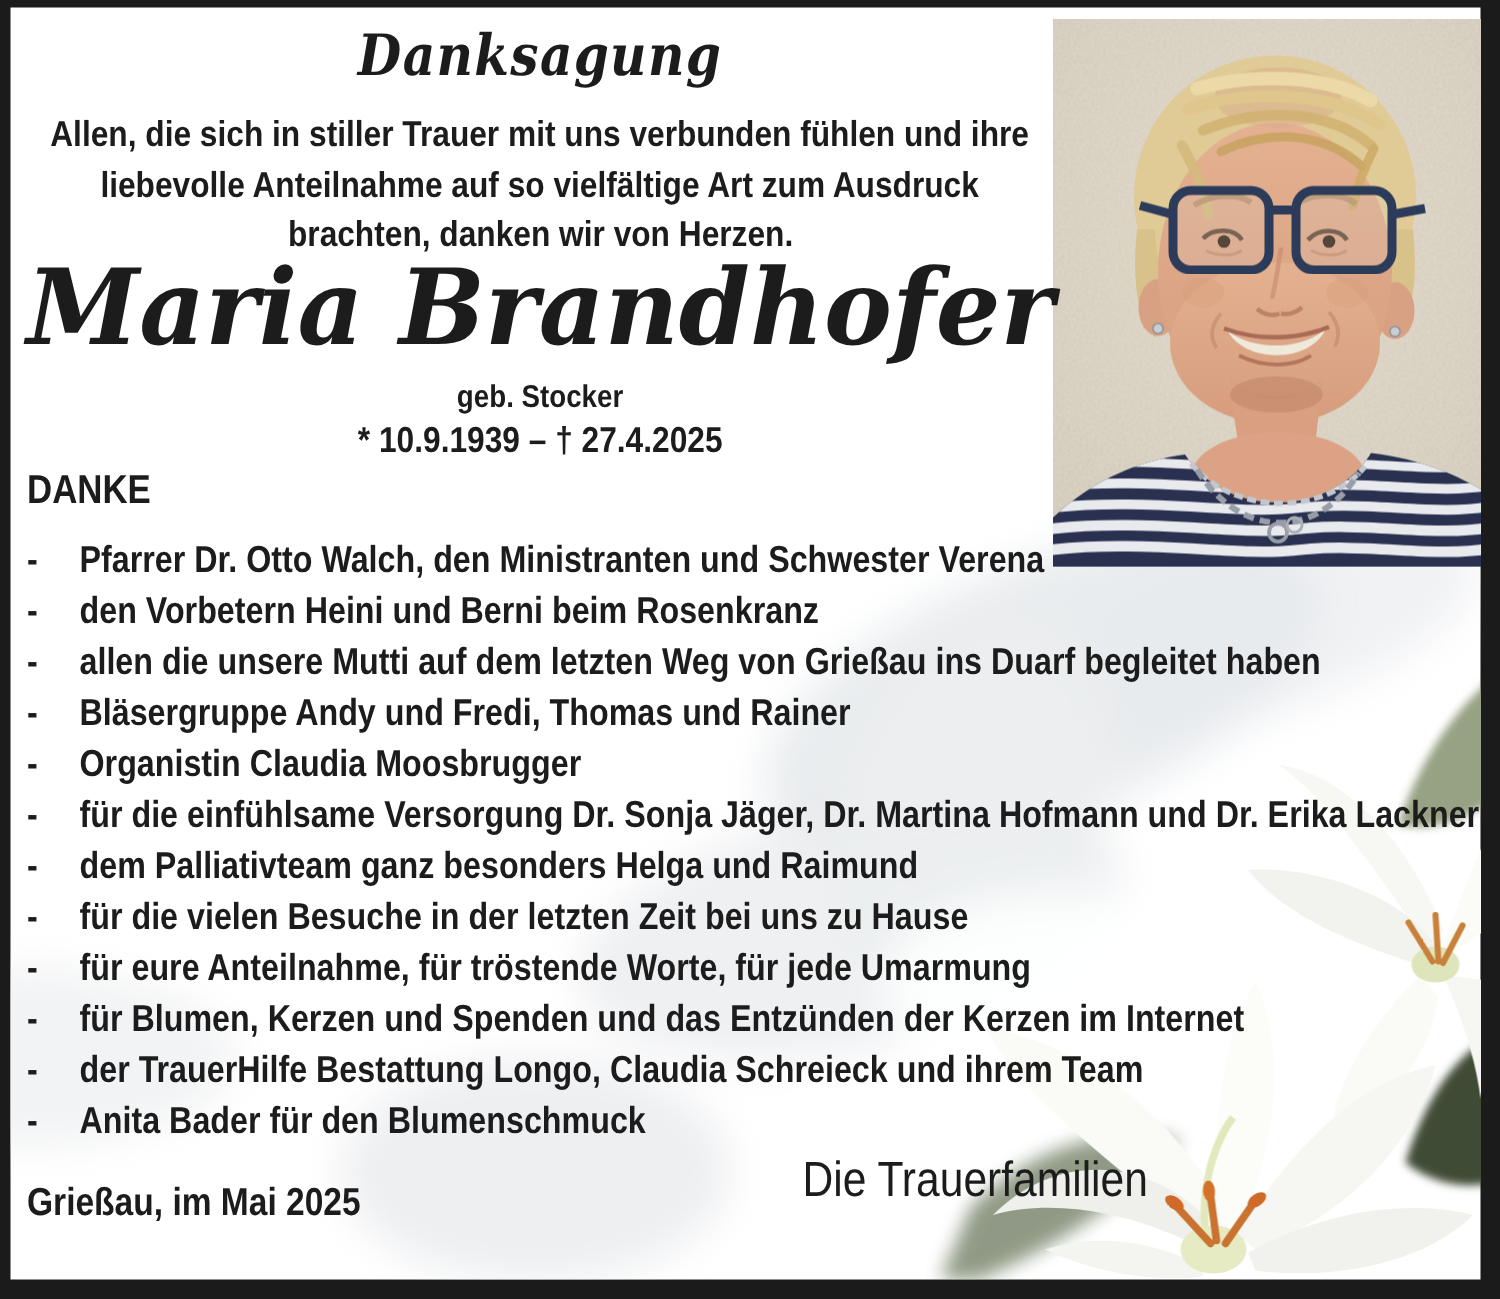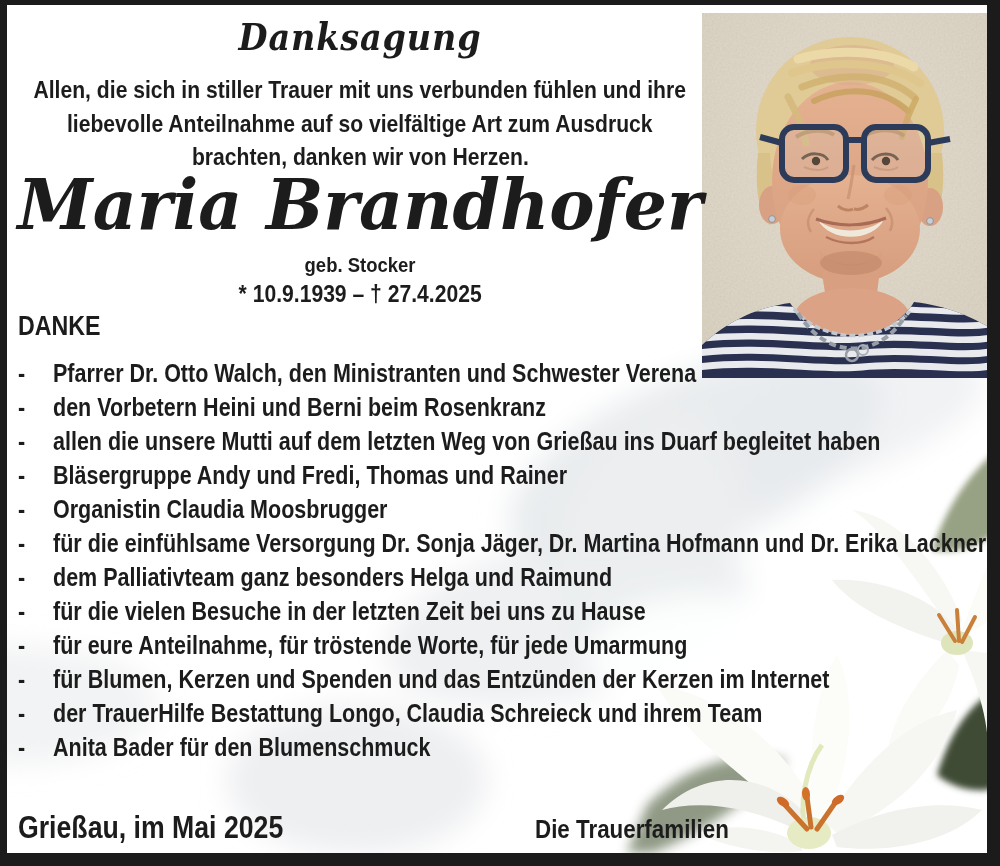--- a/index.html
+++ b/index.html
@@ -26,22 +26,22 @@
   .title-line { position:absolute; left:0; top:9px; width:800px; font-size:38px; letter-spacing:1px; }
   .intro-block { position:absolute; left:0; top:68px; width:800px; font-size:24px; line-height:33.5px; font-weight:bold; }
   .name-line { position:absolute; left:0; top:158px; width:800px; font-size:70px; }
   .maiden-line { position:absolute; left:0; top:248px; width:800px; font-size:21px; font-weight:bold; }
   .dates-line { position:absolute; left:0; top:275px; width:800px; font-size:24px; font-weight:bold; }
 
   .danke { left:11px; top:306px; font-size:27px; font-weight:bold; }
   .thanks { left:11px; top:351px; width:965px; font-size:25px; font-weight:bold; }
   .thanks .row { display:flex; height:34px; line-height:34px; white-space:nowrap; }
   .thanks .dash { width:35px; flex:0 0 35px; }
-  .footer-left { left:11px; top:805px; font-size:31px; font-weight:bold; }
-  .footer-right { left:528px; top:809px; font-size:26px; font-weight:bold; }
+  .footer-left { left:11px; top:781px; font-size:26px; font-weight:bold; }
+  .footer-right { left:528px; top:762px; font-size:33px; font-weight:normal; }
 
   .txt { color:#1c1c1c; }
 </style>
 </head>
 <body>
 
 <div id="frame">
   <div id="card">
 
     <svg id="decor-svg" viewBox="0 0 980 848" preserveAspectRatio="none">

